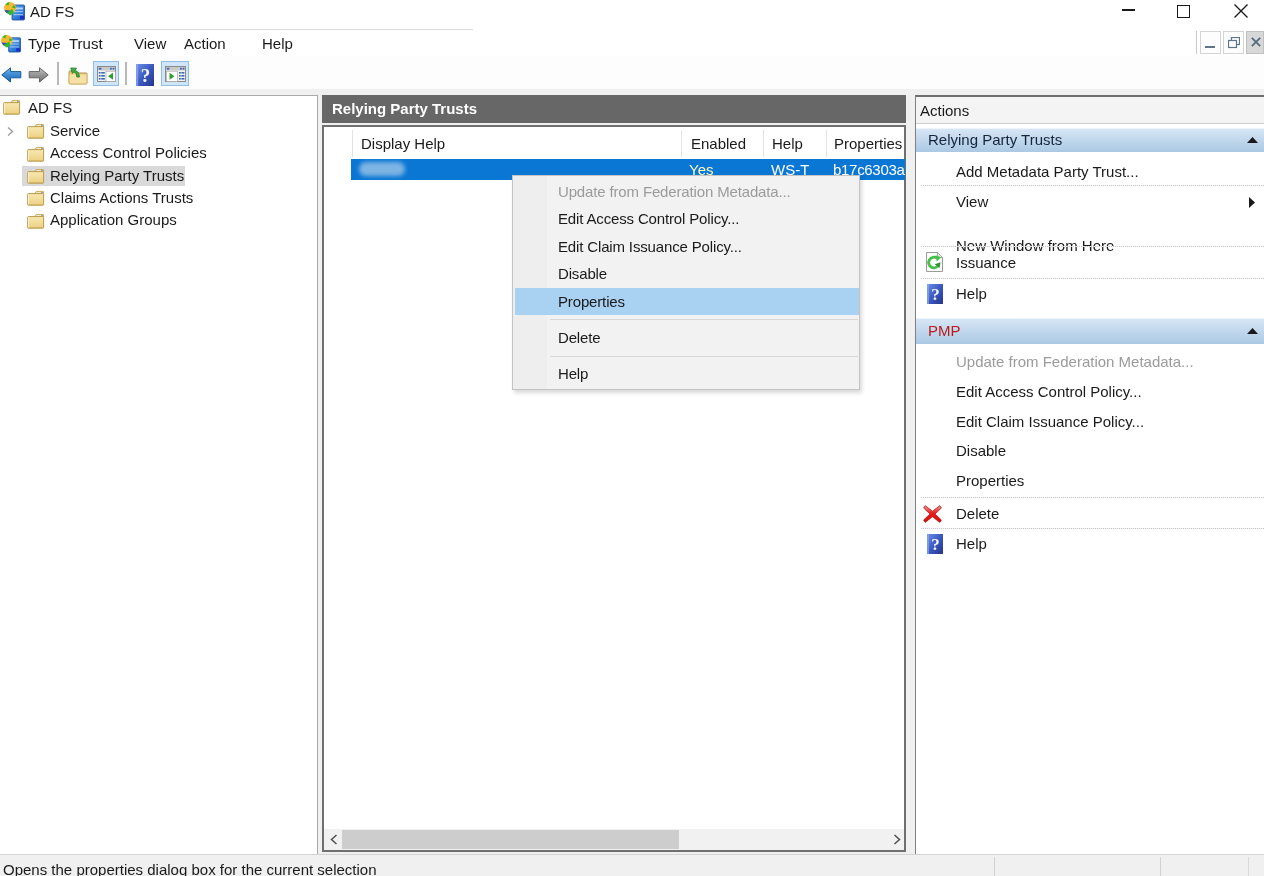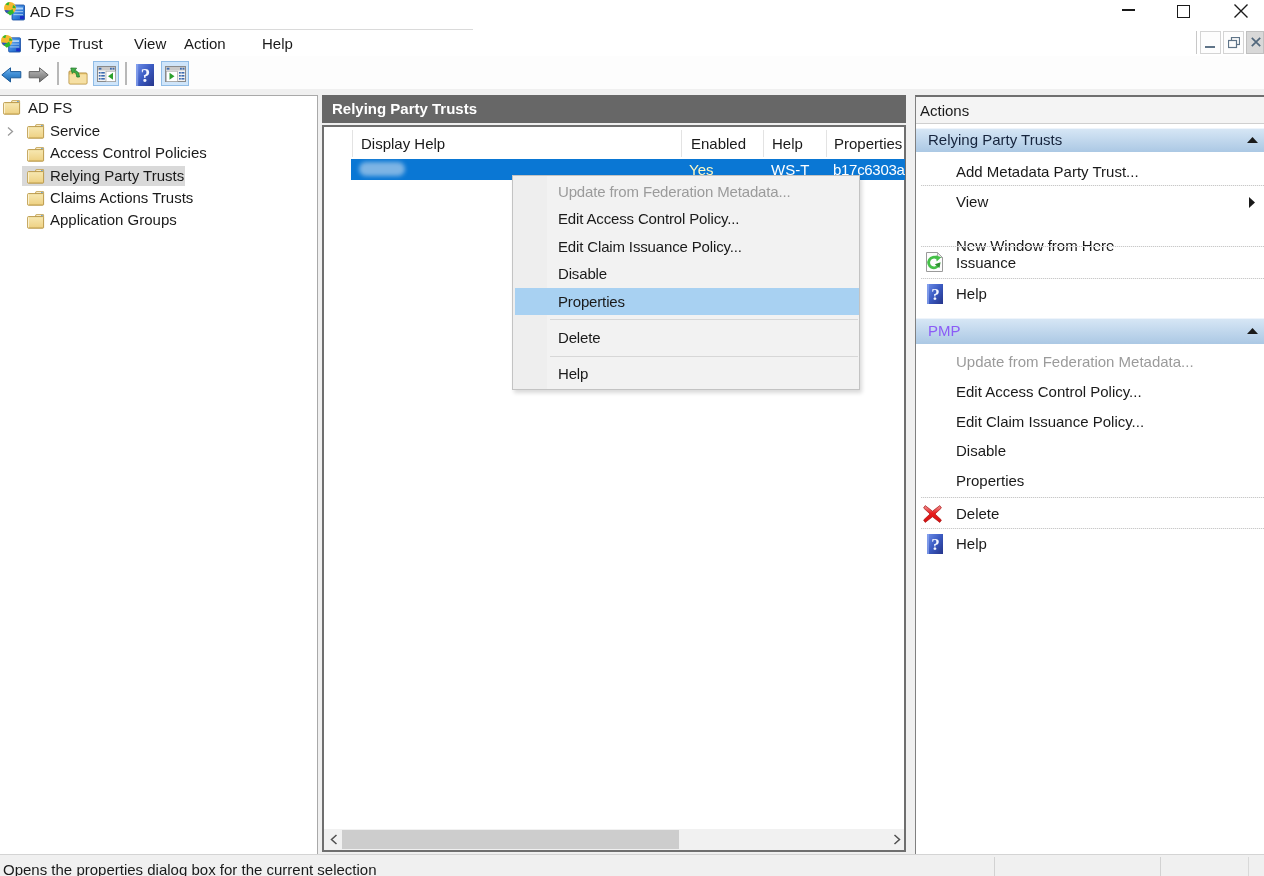--- a/index.html
+++ b/index.html
@@ -267,21 +267,21 @@
         <stop offset="1" stop-color="#27388f"></stop>
       </linearGradient>
     </defs>
   <rect x="0" y="0" width="16" height="20" fill="url(#hg2)"></rect>
   <rect x="0" y="0" width="2" height="20" fill="#8fa8ef" opacity="0.7"></rect>
   <text x="8.5" y="16" font-family="Liberation Serif" font-size="17" font-weight="bold" fill="#f4f6ff" text-anchor="middle">?</text>
 </svg>
 <div class="txt" style="left:956px;top:284px">Help</div>
 
 <div class="abs" style="left:916px;top:318px;width:348px;height:26px;background:linear-gradient(#d6e6f5,#abc8e4);border-top:1px solid #eef4fb"></div>
-<div class="txt" style="left:928px;top:321px;color:#8b5cf6">PMP</div>
+<div class="txt" style="left:928px;top:321px;color:#b91c1c">PMP</div>
 <svg class="abs" style="left:1247px;top:328px" width="11" height="6" viewBox="0 0 11 6">
     <path d="M0 6 L5.5 0 L11 6 Z" fill="#1a1a1a"></path>
   </svg>
 
 <div class="txt" style="left:956px;top:352px;color:#9b9b9b">Update from Federation Metadata...</div>
 <div class="txt" style="left:956px;top:382px">Edit Access Control Policy...</div>
 <div class="txt" style="left:956px;top:412px">Edit Claim Issuance Policy...</div>
 <div class="txt" style="left:956px;top:441px">Disable</div>
 <div class="txt" style="left:956px;top:471px">Properties</div>
 <div class="dotsep" style="left:921px;top:497px;width:343px"></div>

